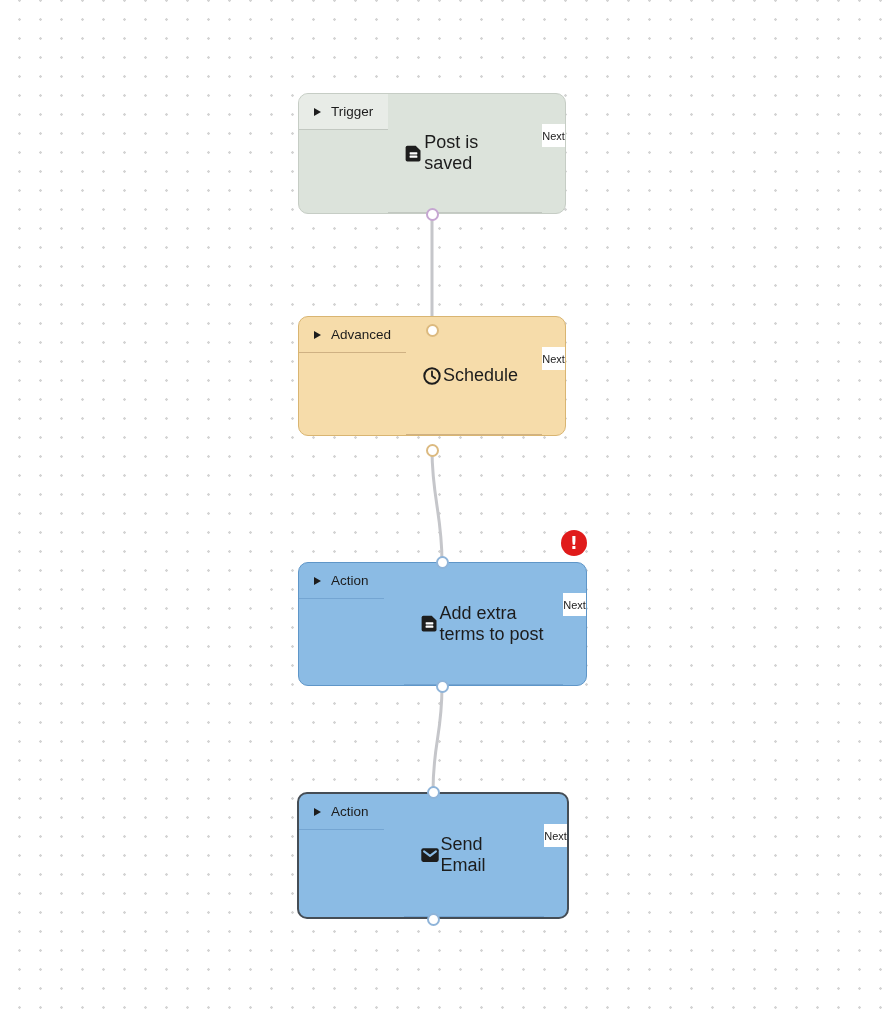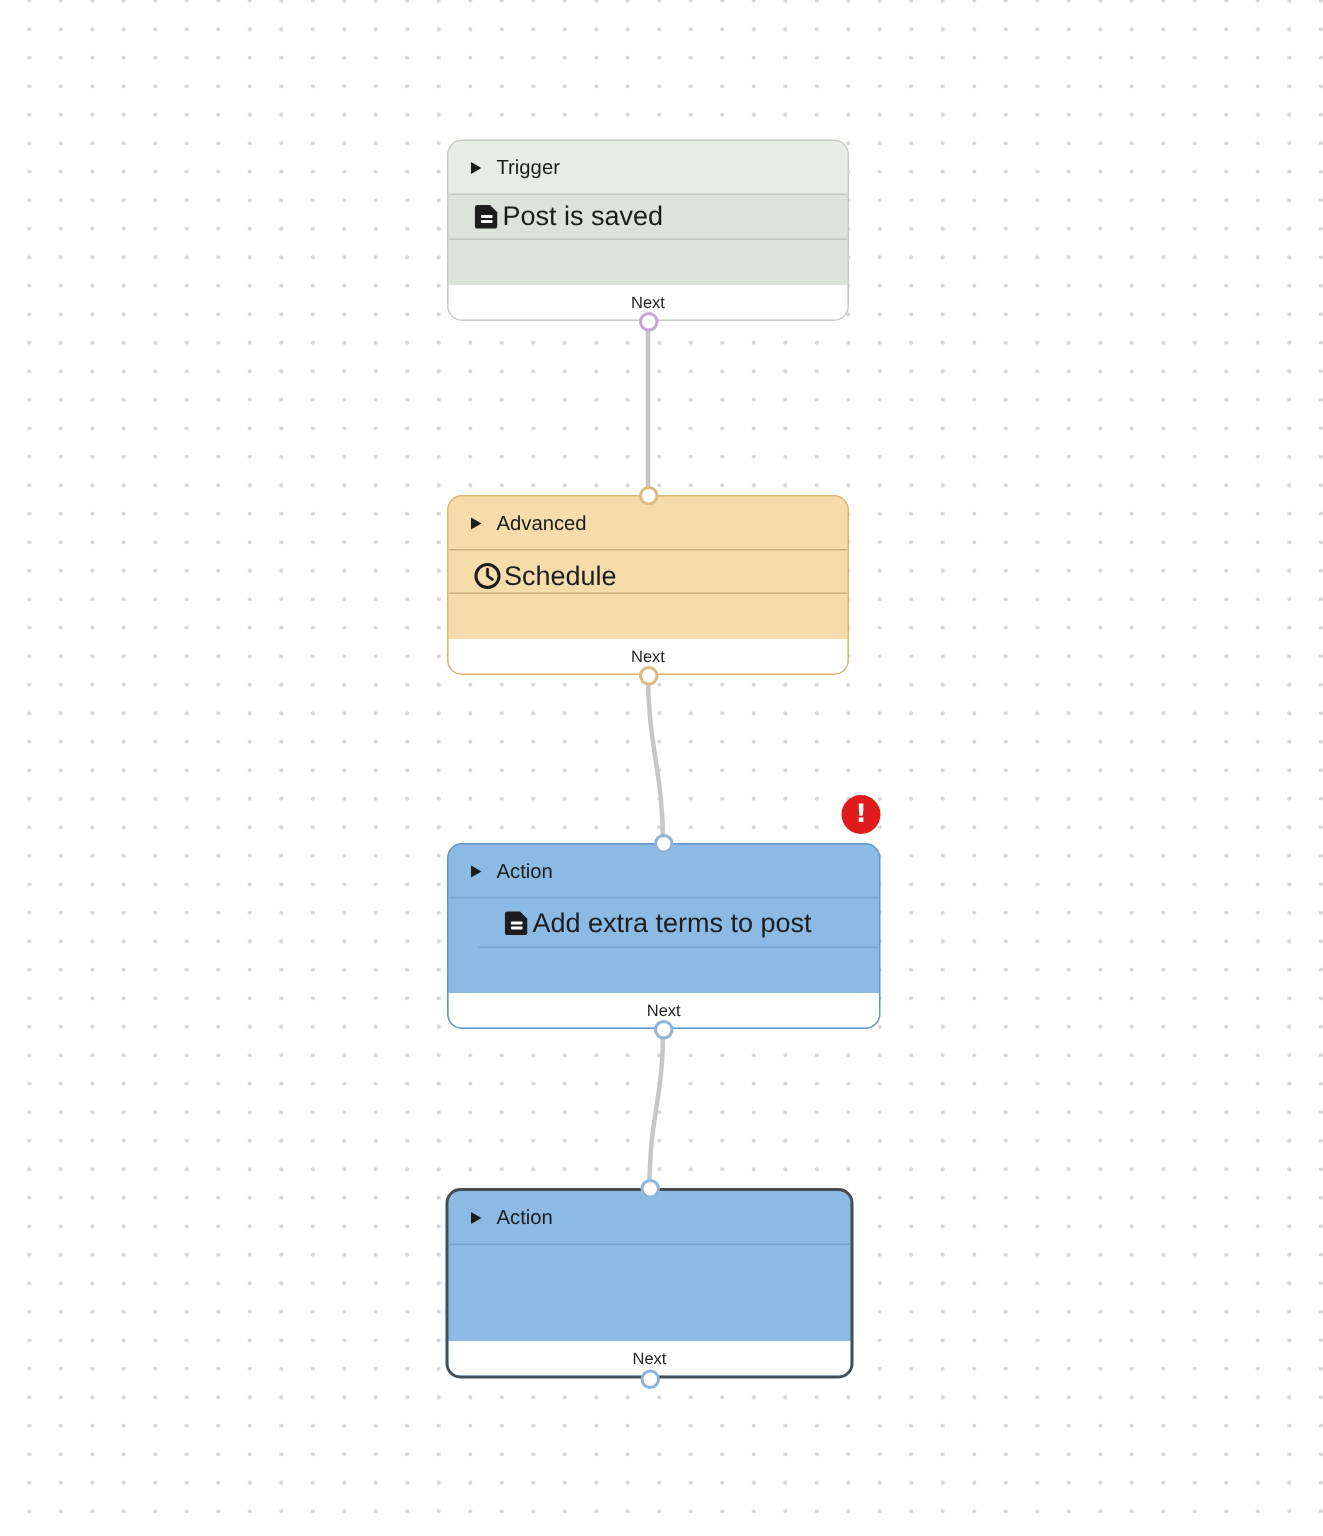--- a/index.html
+++ b/index.html
@@ -9,21 +9,21 @@
   }
   .canvas{
     position:relative;width:882px;height:1024px;
     background-image:radial-gradient(circle,#d4d4d4 1.1px,transparent 1.5px);
     background-size:21px 19px;background-position:9px 10px;
   }
   svg.edges{position:absolute;left:0;top:0;width:882px;height:1024px;pointer-events:none;}
   svg.edges path{stroke:#c5c6ca;stroke-width:3;fill:none;stroke-linecap:round;pointer-events:stroke;}
 
   .node{
-    position:absolute;border-radius:10px;display:flex;flex-direction:column;
+    position:absolute;border-radius:10px;display:flex;flex-direction:row;
     box-sizing:border-box;border:1px solid transparent;overflow:hidden;
   }
   .node-header{
     height:36px;flex:0 0 36px;display:flex;align-items:center;gap:10px;
     padding:0 15px;font-size:13.5px;font-weight:500;border-bottom:1px solid transparent;box-sizing:border-box;
   }
   .node-body{
     flex:1;display:flex;align-items:center;gap:0;padding:0 15px;
     font-size:18px;font-weight:500;border-bottom:1px solid transparent;box-sizing:border-box;
   }
@@ -33,21 +33,21 @@
   }
   .tri{width:0;height:0;border-left:7px solid #1d1d1d;border-top:4.5px solid transparent;border-bottom:4.5px solid transparent;flex:0 0 auto;}
   .nicon{display:flex;align-items:center;flex:0 0 auto;}
 
   .n-trigger{background:#dce3db;border-color:#c6cdc5;}
   .n-trigger .node-header{background:#e8ece7;border-color:#c2c8c1;}
   .n-trigger .node-body{border-color:#c2c8c1;}
 
   .n-advanced{background:#f6dcaa;border-color:#d9b572;}
   .n-advanced .node-header{border-color:#cfb183;}
-  .n-advanced .node-body{border-color:#cfb183;align-items:flex-end;}
+  .n-advanced .node-body{border-color:#cfb183;}
 
   .n-action{background:#8bbbe4;border-color:#5f96c8;justify-content:space-between;}
   .n-action .node-header{border-color:#74a5d2;}
   .n-action .node-body{border-color:#74a5d2;margin-left:20px;}
 
   .n-selected{border-width:2px;border-color:#454d55;}
 
   .port{
     position:absolute;width:13px;height:13px;border-radius:50%;
     background:#ffffff;border:2px solid #999;box-sizing:border-box;z-index:5;
@@ -86,21 +86,21 @@
             <rect x="7.6" y="14.4" width="8.8" height="2.4" rx="0.6" fill="#ffffff"></rect>
           </svg>
       </span>
       <span>Post is saved</span>
     </div>
     <div class="node-footer">
       <span>Next</span>
     </div>
   </div>
 
-  <div class="node n-advanced" style="left:298px;top:330px;width:268px;height:120px;">
+  <div class="node n-advanced" style="left:298px;top:316px;width:268px;height:120px;">
     <div class="node-header">
       <span class="tri"></span>
       <span>Advanced</span>
     </div>
     <div class="node-body">
       <span class="nicon">
         <svg viewBox="0 0 24 24" width="22" height="22">
             <circle cx="12" cy="12" r="8.4" fill="none" stroke="#1d1d1d" stroke-width="2.2"></circle>
             <path d="M12 7v5l3.5 2.5" fill="none" stroke="#1d1d1d" stroke-width="2" stroke-linecap="round" stroke-linejoin="round"></path>
           </svg>
@@ -130,20 +130,29 @@
     <div class="node-footer">
       <span>Next</span>
     </div>
   </div>
 
   <div class="node n-action n-selected" style="left:297px;top:792px;width:272px;height:127px;">
     <div class="node-header">
       <span class="tri"></span>
       <span>Action</span>
     </div>
+    <div class="node-body">
+      <span class="nicon">
+        <svg viewBox="0 0 24 24" width="22" height="22">
+            <rect x="2.5" y="4.5" width="19" height="15" rx="2.2" fill="#1d1d1d"></rect>
+            <path d="M5.5 8l6.5 5 6.5-5" fill="none" stroke="#8bbbe4" stroke-width="2.2" stroke-linecap="round" stroke-linejoin="round"></path>
+          </svg>
+      </span>
+      <span>Send Email</span>
+    </div>
     <div class="node-footer">
       <span>Next</span>
     </div>
   </div>
 
   <div class="port port-purple" style="left:425.5px;top:207.5px;"></div>
   <div class="port port-tan" style="left:425.5px;top:323.5px;"></div>
   <div class="port port-tan" style="left:425.5px;top:443.5px;"></div>
   <div class="port port-blue" style="left:435.5px;top:555.5px;"></div>
   <div class="port port-blue" style="left:435.5px;top:679.5px;"></div>

